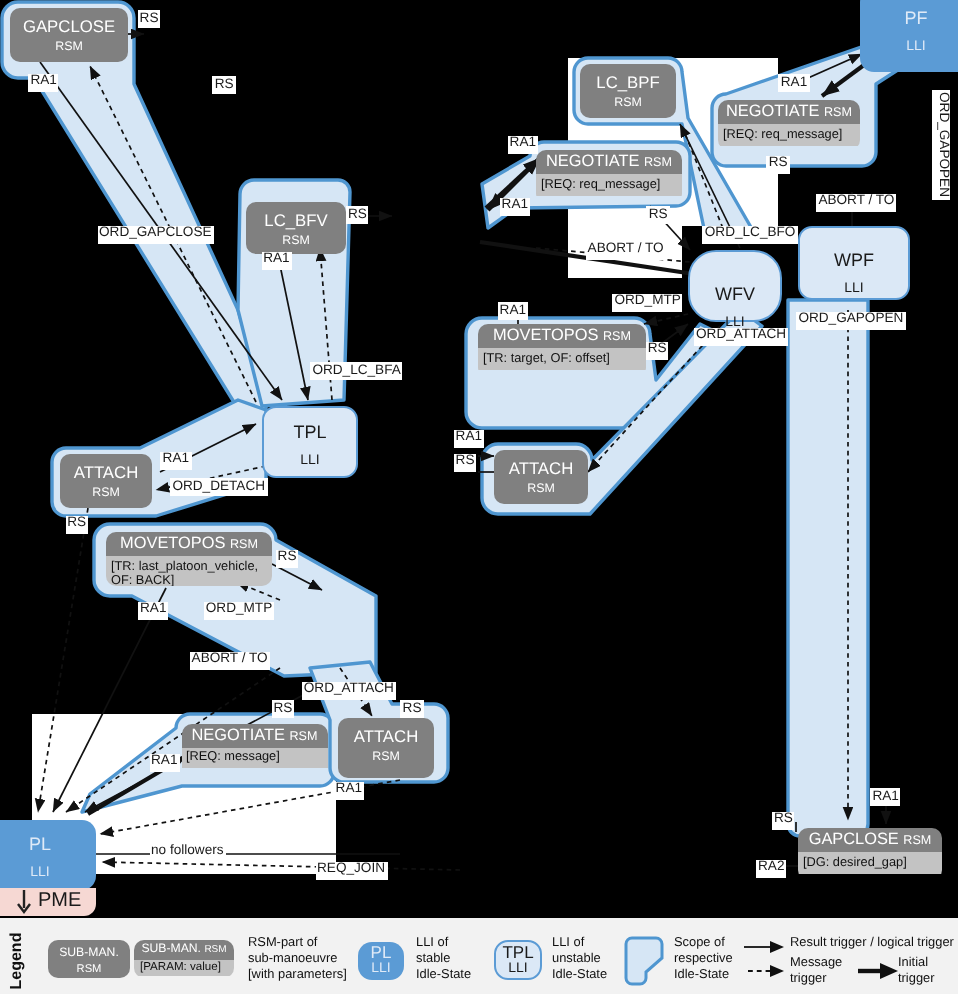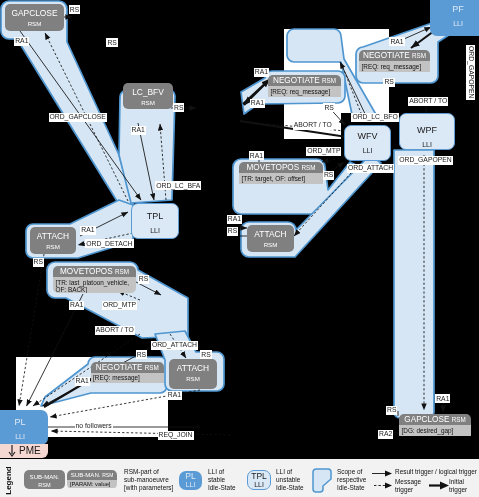--- a/index.html
+++ b/index.html
@@ -98,21 +98,21 @@
   <path d="M424,155 L424,410" stroke="#111" stroke-width="0.85" fill="none" stroke-dasharray="2.3,2.1" marker-end="url(#ah)"></path>
   <path d="M443,401 L443,412" stroke="#111" stroke-width="0.85" fill="none" marker-end="url(#ah)"></path>
   <path d="M398,411 L398,416" stroke="#111" stroke-width="0.85" fill="none"></path>
   <path d="M392,433 L400,433" stroke="#111" stroke-width="0.85" fill="none"></path>
 </svg>
 
 <div class="node rsm" style="left:5px;top:4px;width:59px;height:27px;">
   <div class="t1">GAPCLOSE</div>
   <div class="t2">RSM</div>
 </div>
-<div class="node rsm" style="left:123px;top:83px;width:50px;height:26px;">
+<div class="node rsm" style="left:123px;top:101px;width:50px;height:26px;">
   <div class="t1">LC_BFV</div>
   <div class="t2">RSM</div>
 </div>
 <div class="node lli-u" style="left:131px;top:203px;width:48px;height:36px;padding-top:7px;">
   <div class="t1">TPL</div>
   <div class="t2" style="margin-top:4px;">LLI</div>
 </div>
 <div class="node rsm" style="left:30px;top:227px;width:46px;height:27px;">
   <div class="t1">ATTACH</div>
   <div class="t2">RSM</div>
@@ -136,29 +136,33 @@
 <div class="node pme" style="left:-8px;top:444px;width:56px;height:14px;background:#f6d8d3;border-radius:0 0 6px 6px;">
   <svg width="10" height="12" viewBox="0 0 10 12" style="position:absolute;left:15px;top:1px;">
         <path d="M5,0 L5,9 M2,7 L5,11 L8,7" stroke="#222" stroke-width="1.2" fill="none"></path>
       </svg>
   <div style="position:absolute;left:27px;top:0px;font-size:10px;line-height:14px;color:#1a1a1a;">PME</div>
 </div>
 <div class="node lli-s" style="left:430px;top:-6px;width:56px;height:42px;padding-top:10px;">
   <div class="t1">PF</div>
   <div class="t2" style="margin-top:4px;">LLI</div>
 </div>
+<div class="node rsm" style="left:290px;top:32px;width:48px;height:27px;">
+  <div class="t1">LC_BPF</div>
+  <div class="t2">RSM</div>
+</div>
 <div class="node rsmp" style="left:268px;top:75px;width:73px;height:27px;">
   <div class="hdr"><span>NEGOTIATE</span> <span class="sub">RSM</span></div>
   <div class="body">[REQ: req_message]</div>
 </div>
 <div class="node rsmp" style="left:359px;top:50px;width:71px;height:25px;">
   <div class="hdr"><span>NEGOTIATE</span> <span class="sub">RSM</span></div>
   <div class="body">[REQ: req_message]</div>
 </div>
-<div class="node lli-u" style="left:344px;top:125px;width:47px;height:36px;padding-top:5px;">
+<div class="node lli-u" style="left:344px;top:125px;width:47px;height:36px;padding-top:16px;border-radius:14px;">
   <div class="t1">WFV</div>
   <div class="t2" style="margin-top:4px;">LLI</div>
 </div>
 <div class="node lli-u" style="left:399px;top:113px;width:56px;height:37px;padding-top:11px;">
   <div class="t1">WPF</div>
   <div class="t2" style="margin-top:4px;">LLI</div>
 </div>
 <div class="node rsmp" style="left:239px;top:162px;width:84px;height:27px;">
   <div class="hdr"><span>MOVETOPOS</span> <span class="sub">RSM</span></div>
   <div class="body">[TR: target, OF: offset]</div>

